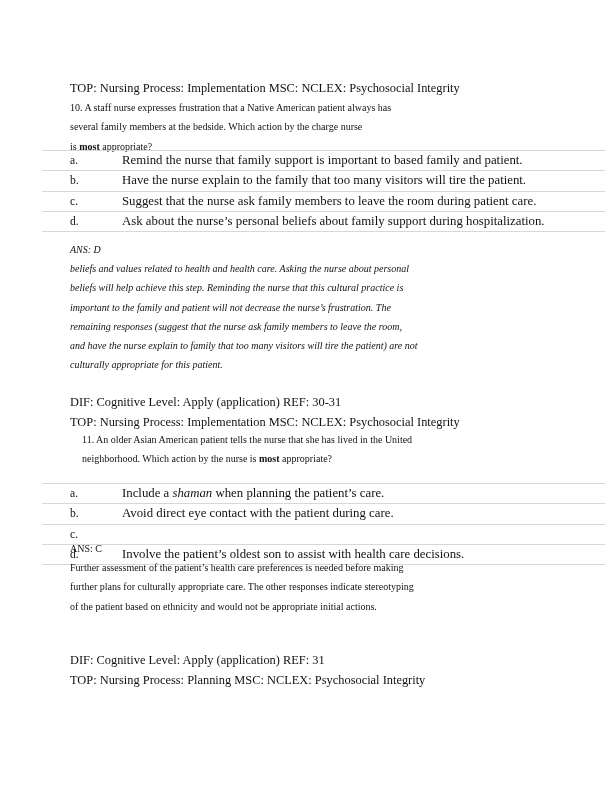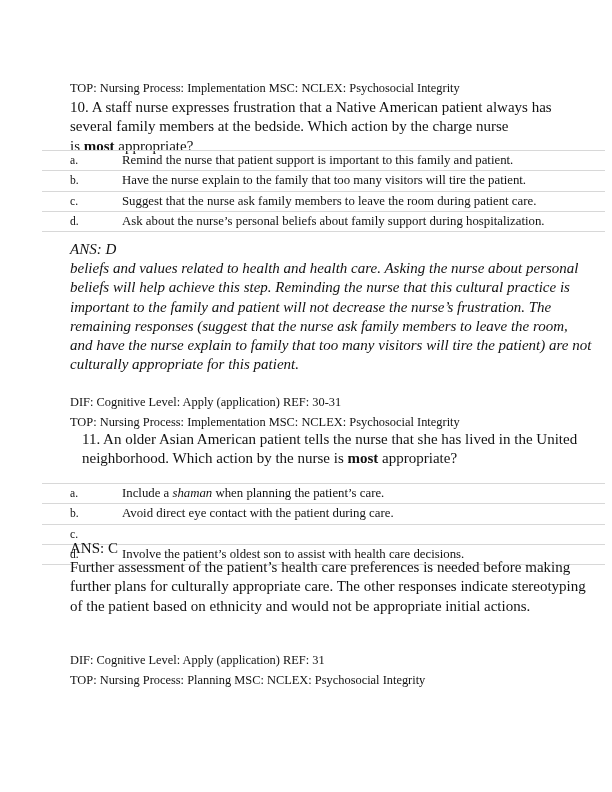--- a/index.html
+++ b/index.html
@@ -2,21 +2,21 @@
 <html><head>
 <meta charset="utf-8">
 <style>
   html,body { margin:0; padding:0; background:#ffffff; }
   .page {
     position:relative; width:612px; height:689px; background:#ffffff;
     font-family:"Liberation Serif","DejaVu Serif",serif; color:#121212;
     overflow:hidden;
   }
   .block { position:absolute; left:70px; }
-  .line { white-space:nowrap; font-size:15px; line-height:19.2px; }
+  .line { white-space:nowrap; font-size:10px; line-height:19.2px; }
   .meta  { font-size:12.4px; }
   b.kw { font-weight:bold; }
   i.term { font-style:italic; }
 
   .opt-table {
     position:absolute; left:42px; width:563px;
     border-bottom:1px solid #d8d8d8;
   }
   .opt-row {
     display:flex; align-items:center; height:19.3px;
@@ -45,21 +45,21 @@
   <div class="block" style="top:79px;">
     <div class="line meta">TOP: Nursing Process: Implementation MSC: NCLEX: Psychosocial Integrity</div>
     <div class="line">10. A staff nurse expresses frustration that a Native American patient always has</div>
     <div class="line">several family members at the bedside. Which action by the charge nurse</div>
     <div class="line"><span>is </span><b class="kw">most</b><span> appropriate?</span></div>
   </div>
 
   <div class="opt-table" style="top:150px;">
     <div class="opt-row">
       <span class="opt-letter">a.</span>
-      <span class="opt-text">Remind the nurse that patient support is important to this family and patient.</span>
+      <span class="opt-text">Remind the nurse that family support is important to based family and patient.</span>
     </div>
     <div class="opt-row">
       <span class="opt-letter">b.</span>
       <span class="opt-text">Have the nurse explain to the family that too many visitors will tire the patient.</span>
     </div>
     <div class="opt-row">
       <span class="opt-letter">c.</span>
       <span class="opt-text">Suggest that the nurse ask family members to leave the room during patient care.</span>
     </div>
     <div class="opt-row">

